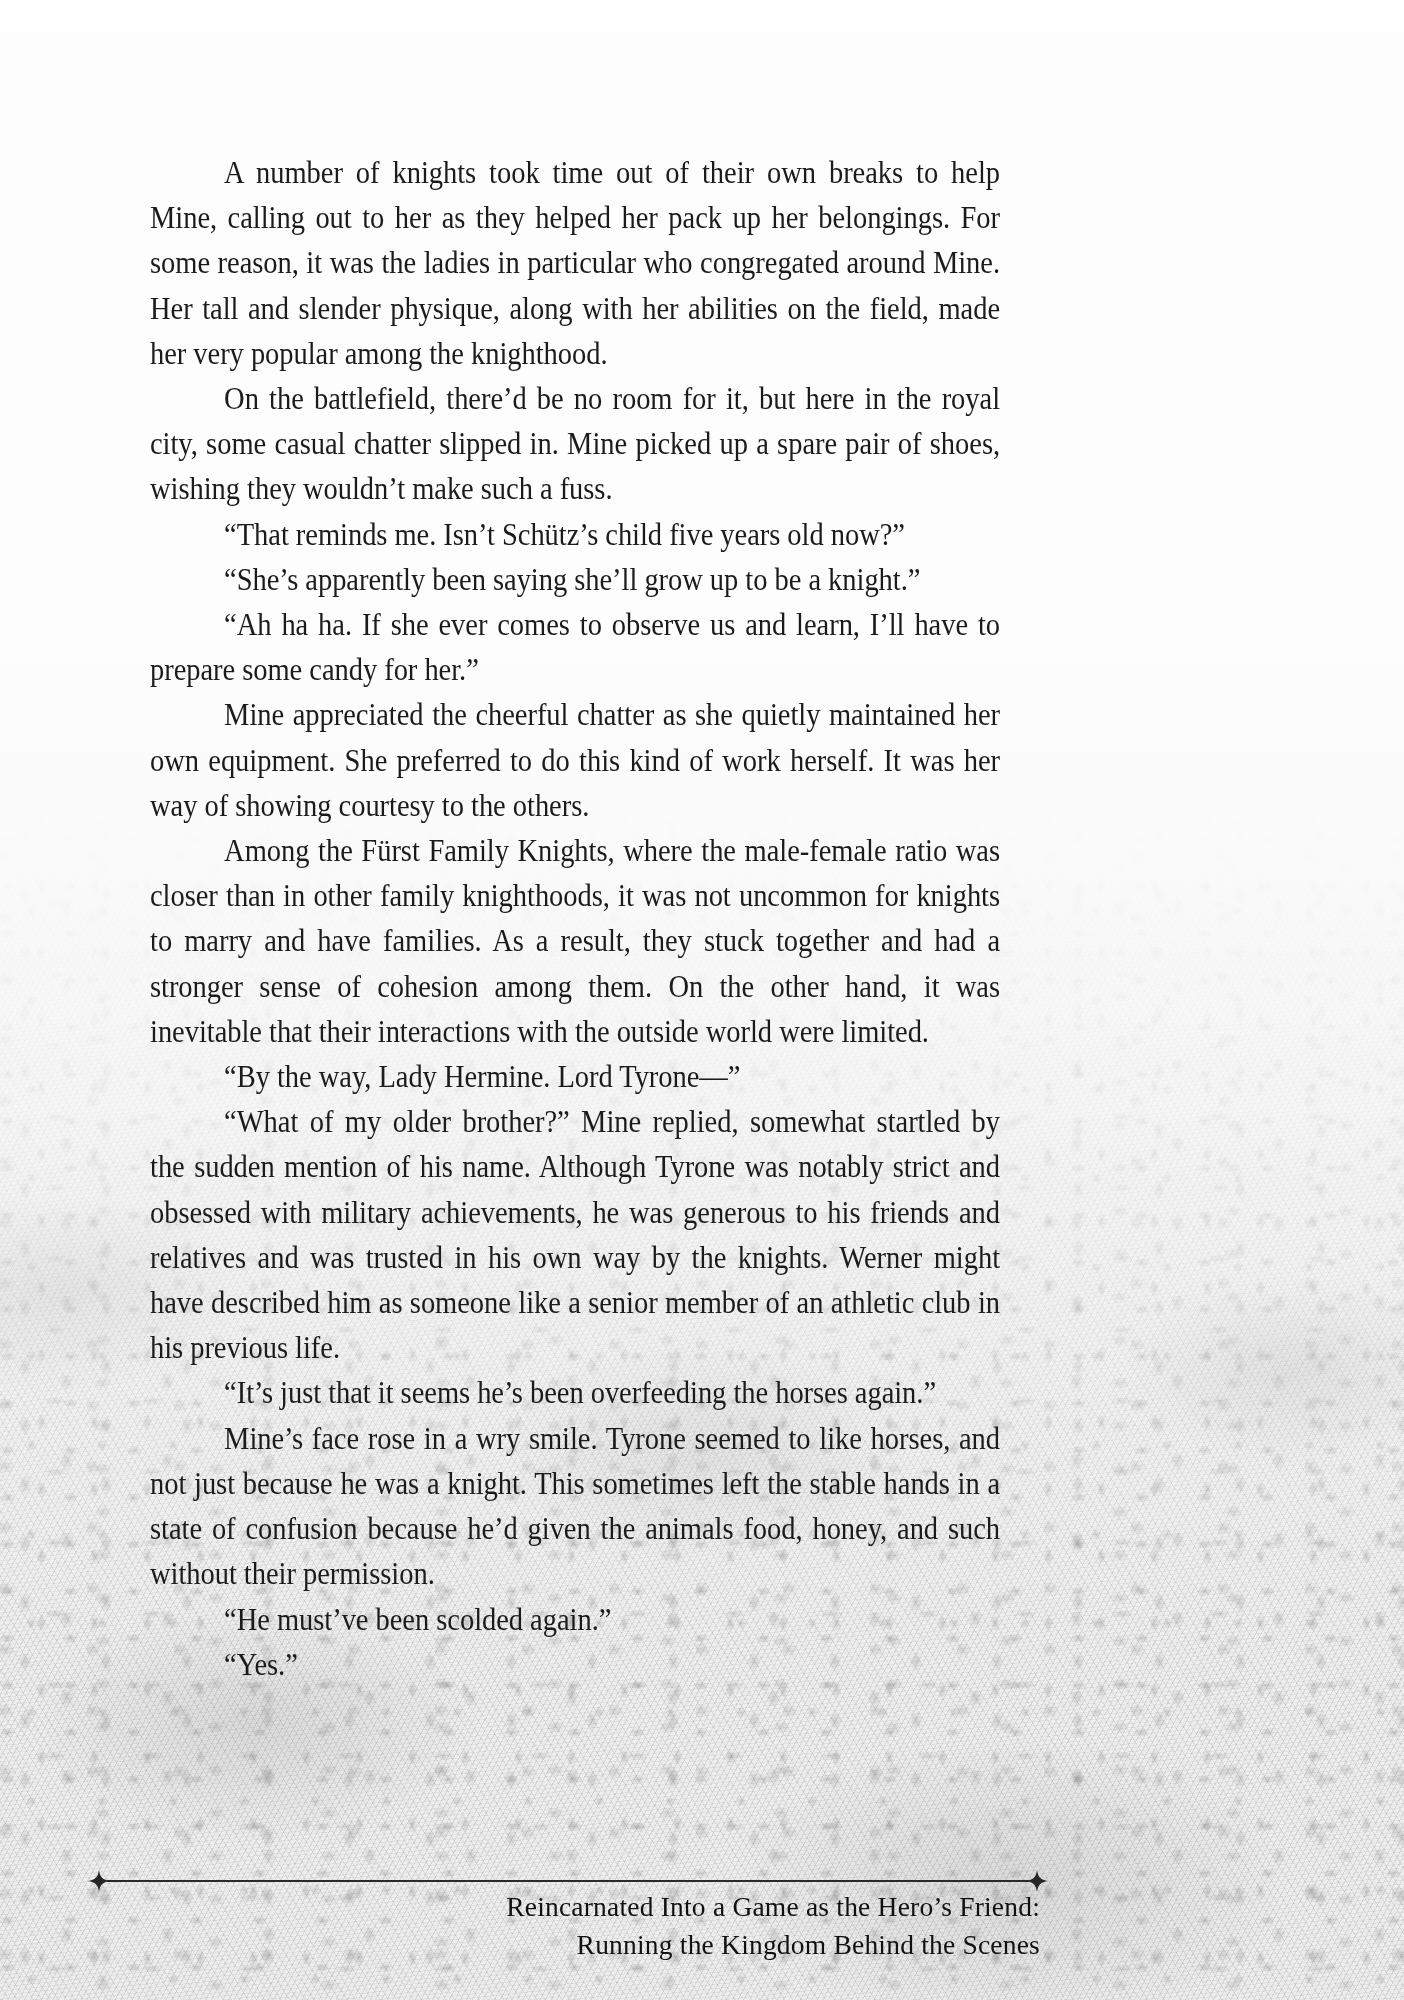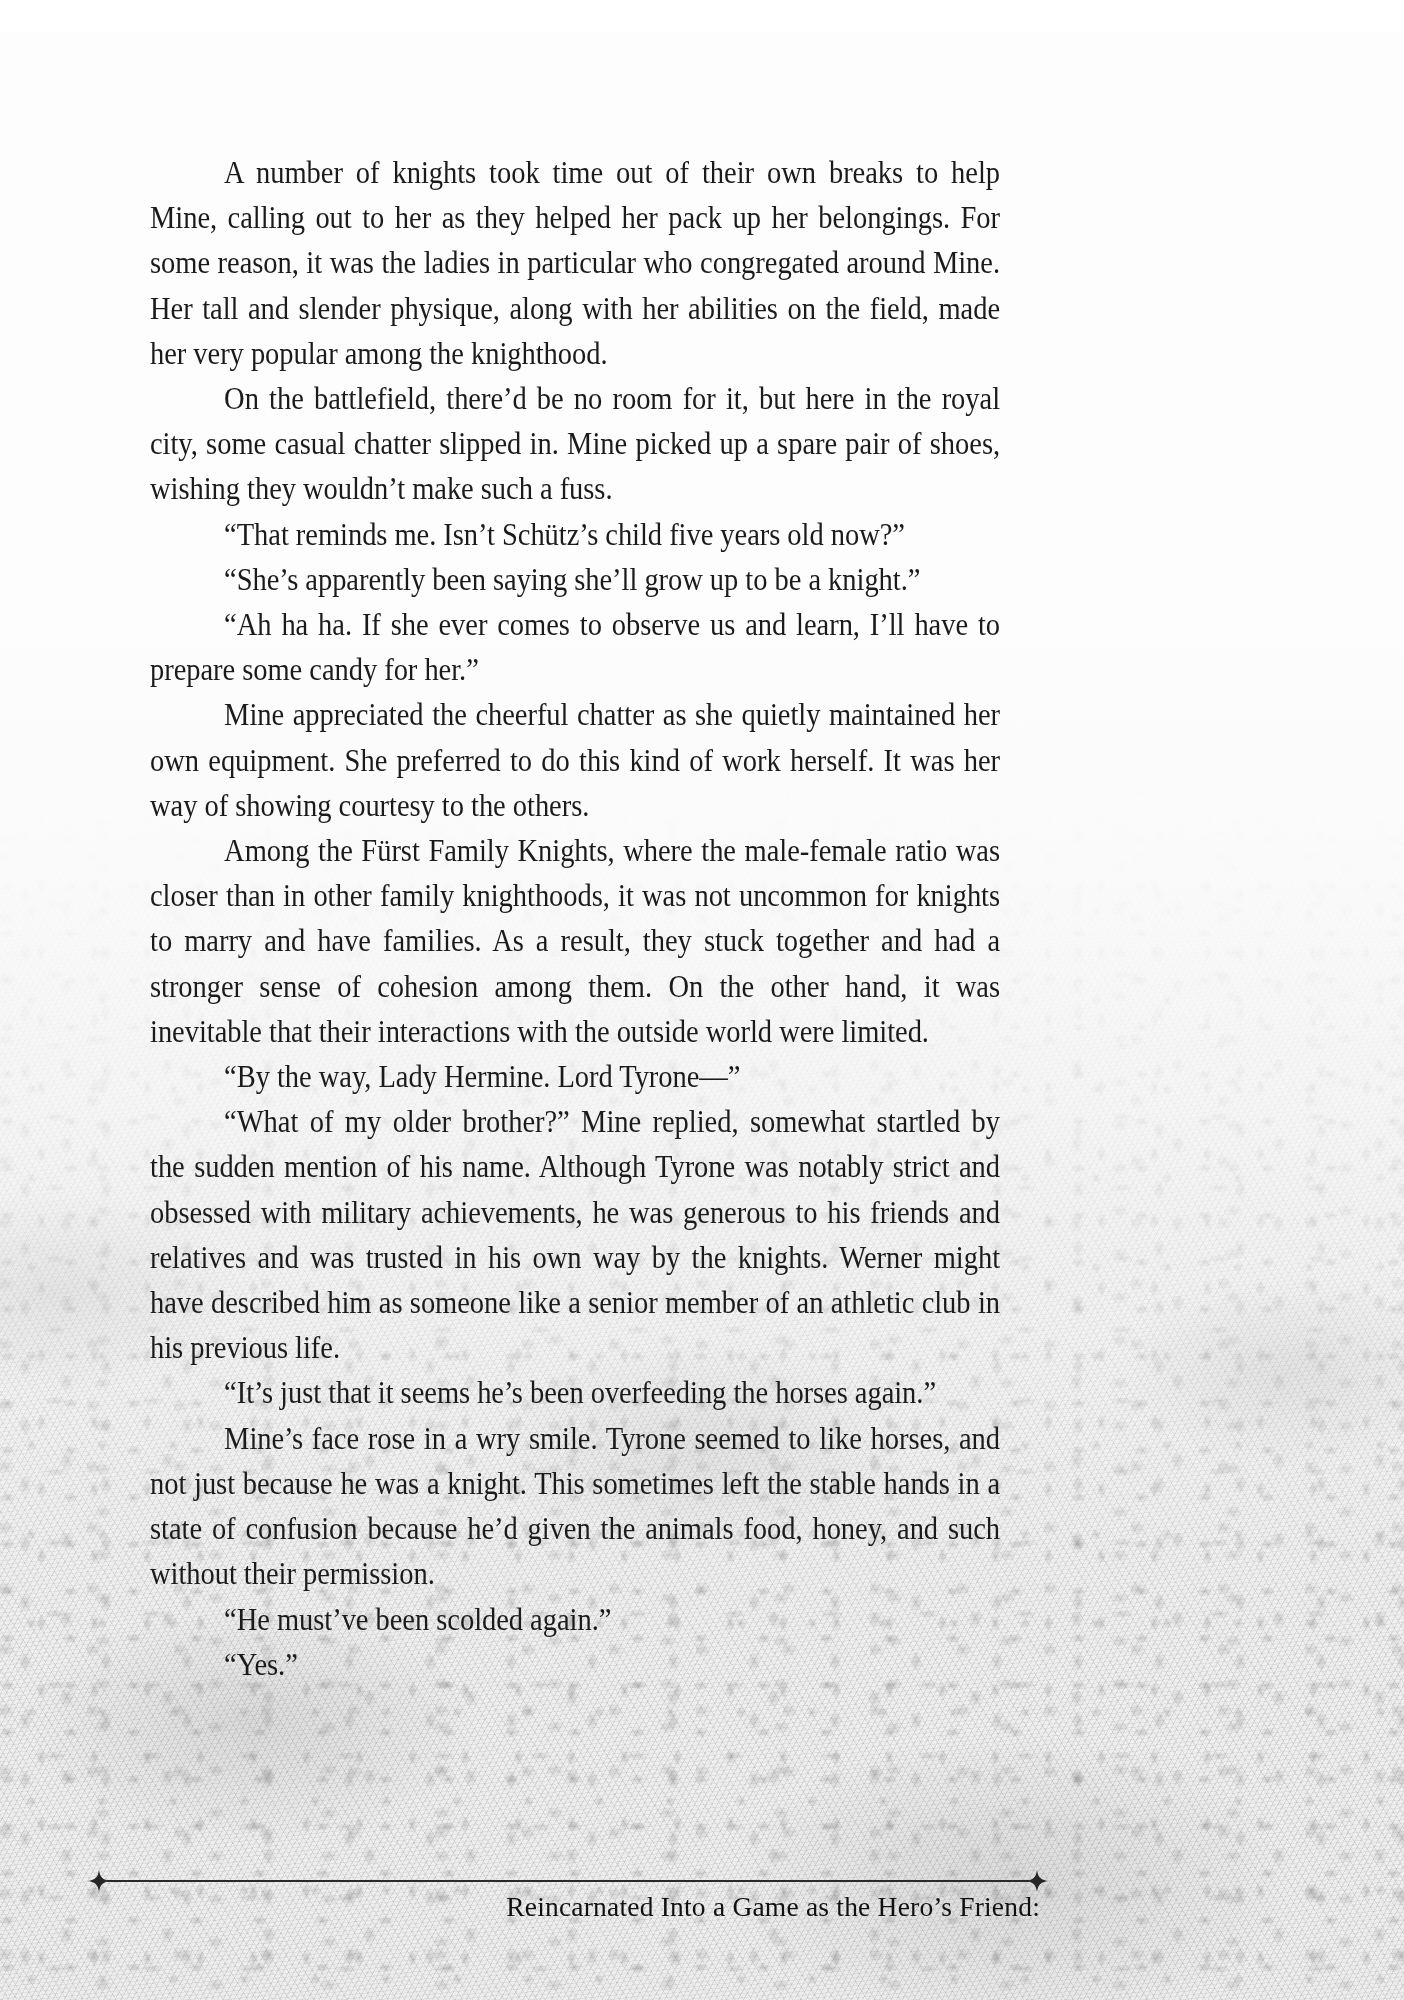--- a/index.html
+++ b/index.html
@@ -178,15 +178,16 @@
       </span>
       <div id="footer-rule"></div>
       <span class="orn">
         <svg width="22" height="22" viewBox="0 0 22 22" aria-hidden="true">
           <path d="M11 0 C12.1 7.3 14.7 9.9 22 11 C14.7 12.1 12.1 14.7 11 22 C9.9 14.7 7.3 12.1 0 11 C7.3 9.9 9.9 7.3 11 0 Z" fill="#262626"></path>
         </svg>
       </span>
     </div>
     <div id="footer-title">
       <span class="ft-line">Reincarnated Into a Game as the Hero’s Friend:</span>
+      <span class="ft-line">Running the Kingdom Behind the Scenes</span>
     </div>
   </div>
 </div>
 
 </body></html>

